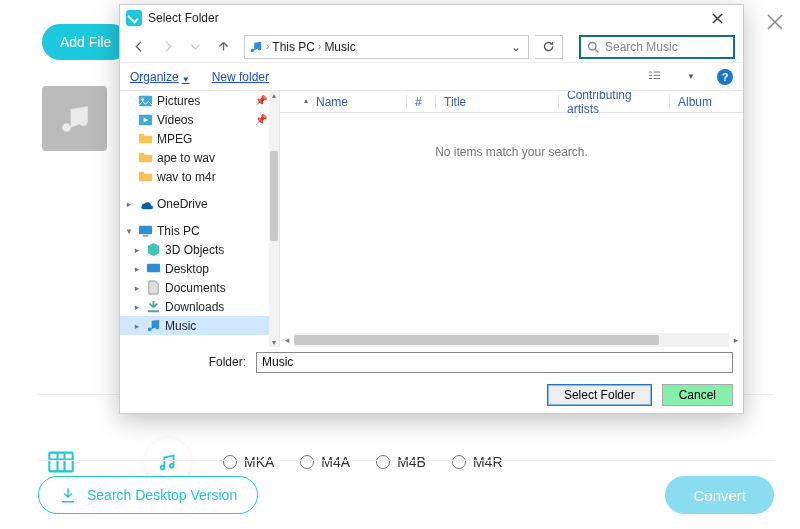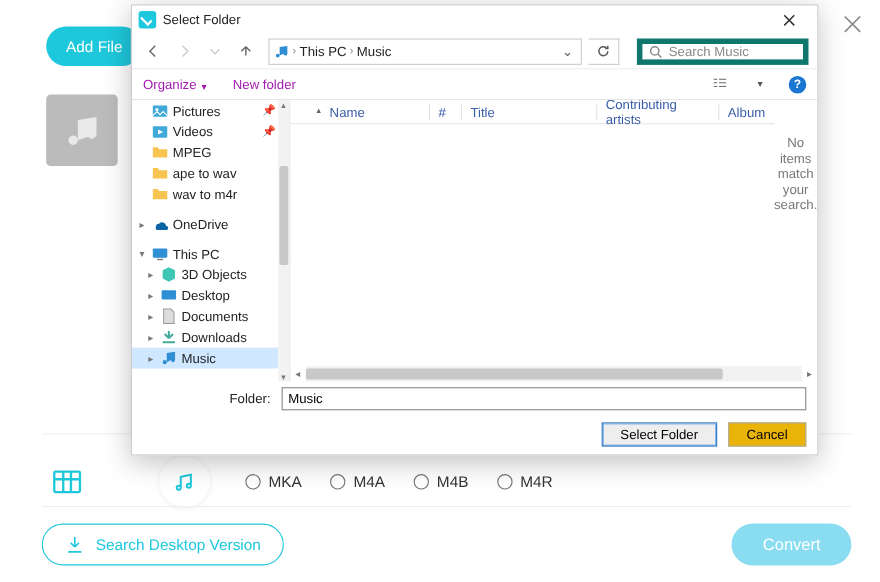--- a/index.html
+++ b/index.html
@@ -6,21 +6,21 @@
   body { margin:0; width:800px; height:529px; background:#fff; overflow:hidden; position:relative; }
   
   
   .app { position:absolute; inset:0; }
   .add-file { position:absolute; left:42px; top:24px; background:#1ec8dc; color:#fff;
     border:none; border-radius:0 0 20px 20px; border-top-left-radius:20px; border-top-right-radius:0; padding:10px 18px 10px 18px; font-size:14px; height:36px; display:flex; align-items:center; border-radius:18px;}
   .app-close { position:absolute; right:13px; top:10px; width:24px; height:24px; stroke:#888; stroke-width:1.5; cursor:pointer;}
   .file-card { position:absolute; left:42px; top:86px; width:65px; height:65px; background:#bbb; border-radius:4px; display:flex; align-items:center; justify-content:center;}
   .file-card svg { width:34px; height:34px; fill:#e9e9e9; }
   .hr1 { position:absolute; left:38px; right:26px; top:394px; border-top:1px solid #eee; }
-  .format-row { position:absolute; left:43px; right:26px; top:418px; height:40px; display:flex; align-items:center; gap:26px; }
+  .format-row { position:absolute; left:43px; right:26px; top:442px; height:40px; display:flex; align-items:center; gap:26px; }
   .fmt-icon { width:36px; height:36px; display:flex; align-items:center; justify-content:center; }
   .fmt-icon svg { width:28px; height:28px; }
   .note-circle { width:46px; height:46px; border-radius:50%; box-shadow:0 1px 6px rgba(0,0,0,0.08); display:flex; align-items:center; justify-content:center; margin-left:40px; margin-right:6px; position:relative; }
   .note-circle svg { width:22px; height:22px; }
   .radio-item { display:flex; align-items:center; gap:7px; font-size:14px; color:#333; }
   .radio-item .circ { width:14px; height:14px; border:1.5px solid #777; border-radius:50%; }
   .hr2 { position:absolute; left:38px; right:26px; top:460px; border-top:1px solid #eee; }
   .install-btn { position:absolute; left:38px; top:476px; height:38px; border:1.5px solid #1ec8dc; border-radius:20px; background:#fff; color:#1ec8dc; display:flex; align-items:center; gap:10px; padding:0 20px; font-size:14px; }
   .install-btn svg { width:18px; height:18px; stroke:#1ec8dc; fill:none; stroke-width:2;}
   .convert-btn { position:absolute; right:26px; top:476px; height:38px; background:#8addf1; color:#fff; border:none; border-radius:20px; padding:0 28px; font-size:15px; }
@@ -38,60 +38,60 @@
   .nav-btn { width:22px; height:22px; display:flex; align-items:center; justify-content:center; cursor:pointer; }
   .nav-btn svg { width:13px; height:13px; stroke:#666; fill:none; stroke-width:1.6;}
   .nav-btn.disabled svg { stroke:#ccc; }
   .addr-bar { flex:1; height:24px; border:1px solid #ccc; display:flex; align-items:center; padding:0 4px; gap:3px; background:#fff; margin-left:4px;}
   .addr-sep { color:#888; font-size:10px; }
   .addr-ico { width:14px; height:14px; }
   .addr-spacer { flex:1; }
   .addr-drop { width:16px; text-align:center; color:#555; cursor:pointer;}
   .refresh { width:28px; height:24px; border:1px solid #ccc; border-left:none; display:flex; align-items:center; justify-content:center; cursor:pointer;}
   .refresh svg{ width:13px; height:13px; stroke:#555; fill:none; stroke-width:1.6;}
-  .search-box { width:156px; height:24px; border:5px solid #0f766e; margin-left:10px; display:flex; align-items:center; padding:0 6px; gap:6px; color:#888;}
+  .search-box { width:156px; height:24px; border:2px solid #0f766e; margin-left:10px; display:flex; align-items:center; padding:0 6px; gap:6px; color:#888;}
   .search-box svg { width:12px; height:12px; stroke:#888; fill:none; stroke-width:1.8;}
   
   .toolbar-row { height:28px; display:flex; align-items:center; padding:0 10px; gap:22px; border-bottom:1px solid #e6e6e6;}
-  .toolbar-row .link { color:#a21caf; cursor:pointer; display:flex; align-items:flex-end; gap:3px;}
+  .toolbar-row .link { color:#1d4ed8; cursor:pointer; display:flex; align-items:flex-end; gap:3px;text-decoration:underline;}
   .toolbar-row .spacer{flex:1;}
   .view-btn { width:22px; height:20px; display:flex; align-items:center; justify-content:center; cursor:pointer; }
   .view-btn svg{width:13px; height:13px;}
   .help-ico { width:16px; height:16px; border-radius:50%; background:#1976d2; color:#fff; font-weight:bold; font-size:11px; display:flex; align-items:center; justify-content:center; cursor:pointer;}
   
   .body-row { flex:1; display:flex; overflow:hidden; }
   .tree { width:160px; border-right:1px solid #e6e6e6; position:relative; overflow:hidden;}
   .tree-inner { position:absolute; left:0; right:10px; top:0; bottom:0; overflow:hidden;}
   .tree-scroll { position:absolute; right:0; top:0; bottom:0; width:10px; background:#f2f2f2;}
   .tree-thumb { position:absolute; left:1px; width:8px; background:#c8c8c8; border-radius:2px;}
   .tree-item { height:19px; display:flex; align-items:center; gap:4px; padding-left:4px; cursor:pointer; white-space:nowrap;}
   .tree-item.sel { background:#cfe8ff;}
   .tri { width:10px; font-size:9px; color:#777; text-align:center;}
   .ico { width:15px; height:15px; flex-shrink:0; }
   .pin { width:10px; color:#888; font-size:10px; margin-left:auto; margin-right:4px;}
   .ind1{padding-left:18px;} .ind2{padding-left:12px;}
 
-  .content { flex:1; display:flex; flex-direction:row; position:relative;}
+  .content { flex:1; display:flex; flex-direction:column; position:relative;}
   .cols { height:22px; border-bottom:1px solid #e6e6e6; display:flex; align-items:center; color:#3a5da8; padding-left:16px; gap:0;}
   .col { padding:0 8px; height:100%; display:flex; align-items:center; cursor:pointer;}
   .col.sort { display:flex; gap:6px;}
   .col.sort::before{ content:"▴"; font-size:8px; color:#666; position:relative; top:-1px; margin-right:2px;}
   .colsep{width:1px; height:14px; background:#e0e0e0;}
   .empty-msg { text-align:center; color:#777; margin-top:32px; font-size:12px;}
   .content-hscroll { position:absolute; bottom:0; left:0; right:0; height:14px; display:flex; align-items:center;}
   .harrow { width:14px; height:14px; display:flex; align-items:center; justify-content:center; color:#777; font-size:9px; cursor:pointer;}
   .htrack { flex:1; height:14px; background:#f2f2f2; position:relative;}
   .hthumb{ position:absolute; top:2px; height:10px; background:#c8c8c8; border-radius:2px;}
   
   .folder-row { height:30px; display:flex; align-items:center; padding:0 10px 0 0; gap:6px;}
   .folder-row label { width:130px; text-align:right; padding-right:4px;}
   .folder-input { flex:1; height:21px; border:1px solid #888; padding:0 5px; font-size:12px;}
   
   .action-row { height:36px; display:flex; align-items:center; justify-content:flex-end; gap:10px; padding:0 10px;}
-  .dlg-btn { height:22px; padding:0 16px; border:1px solid #aaa; background:#eab308; font-size:12px; cursor:pointer;}
+  .dlg-btn { height:22px; padding:0 16px; border:1px solid #aaa; background:#86efac; font-size:12px; cursor:pointer;}
   .dlg-btn.primary { border:1px solid #2674c5; box-shadow:0 0 0 1px #84b8e8 inset; background:#eee;}
   
   
   .folder-ico { fill:#f7c452; }
 </style>
 </head>
 <body>
 
 <div class="app">
   <button class="add-file">Add File</button>

